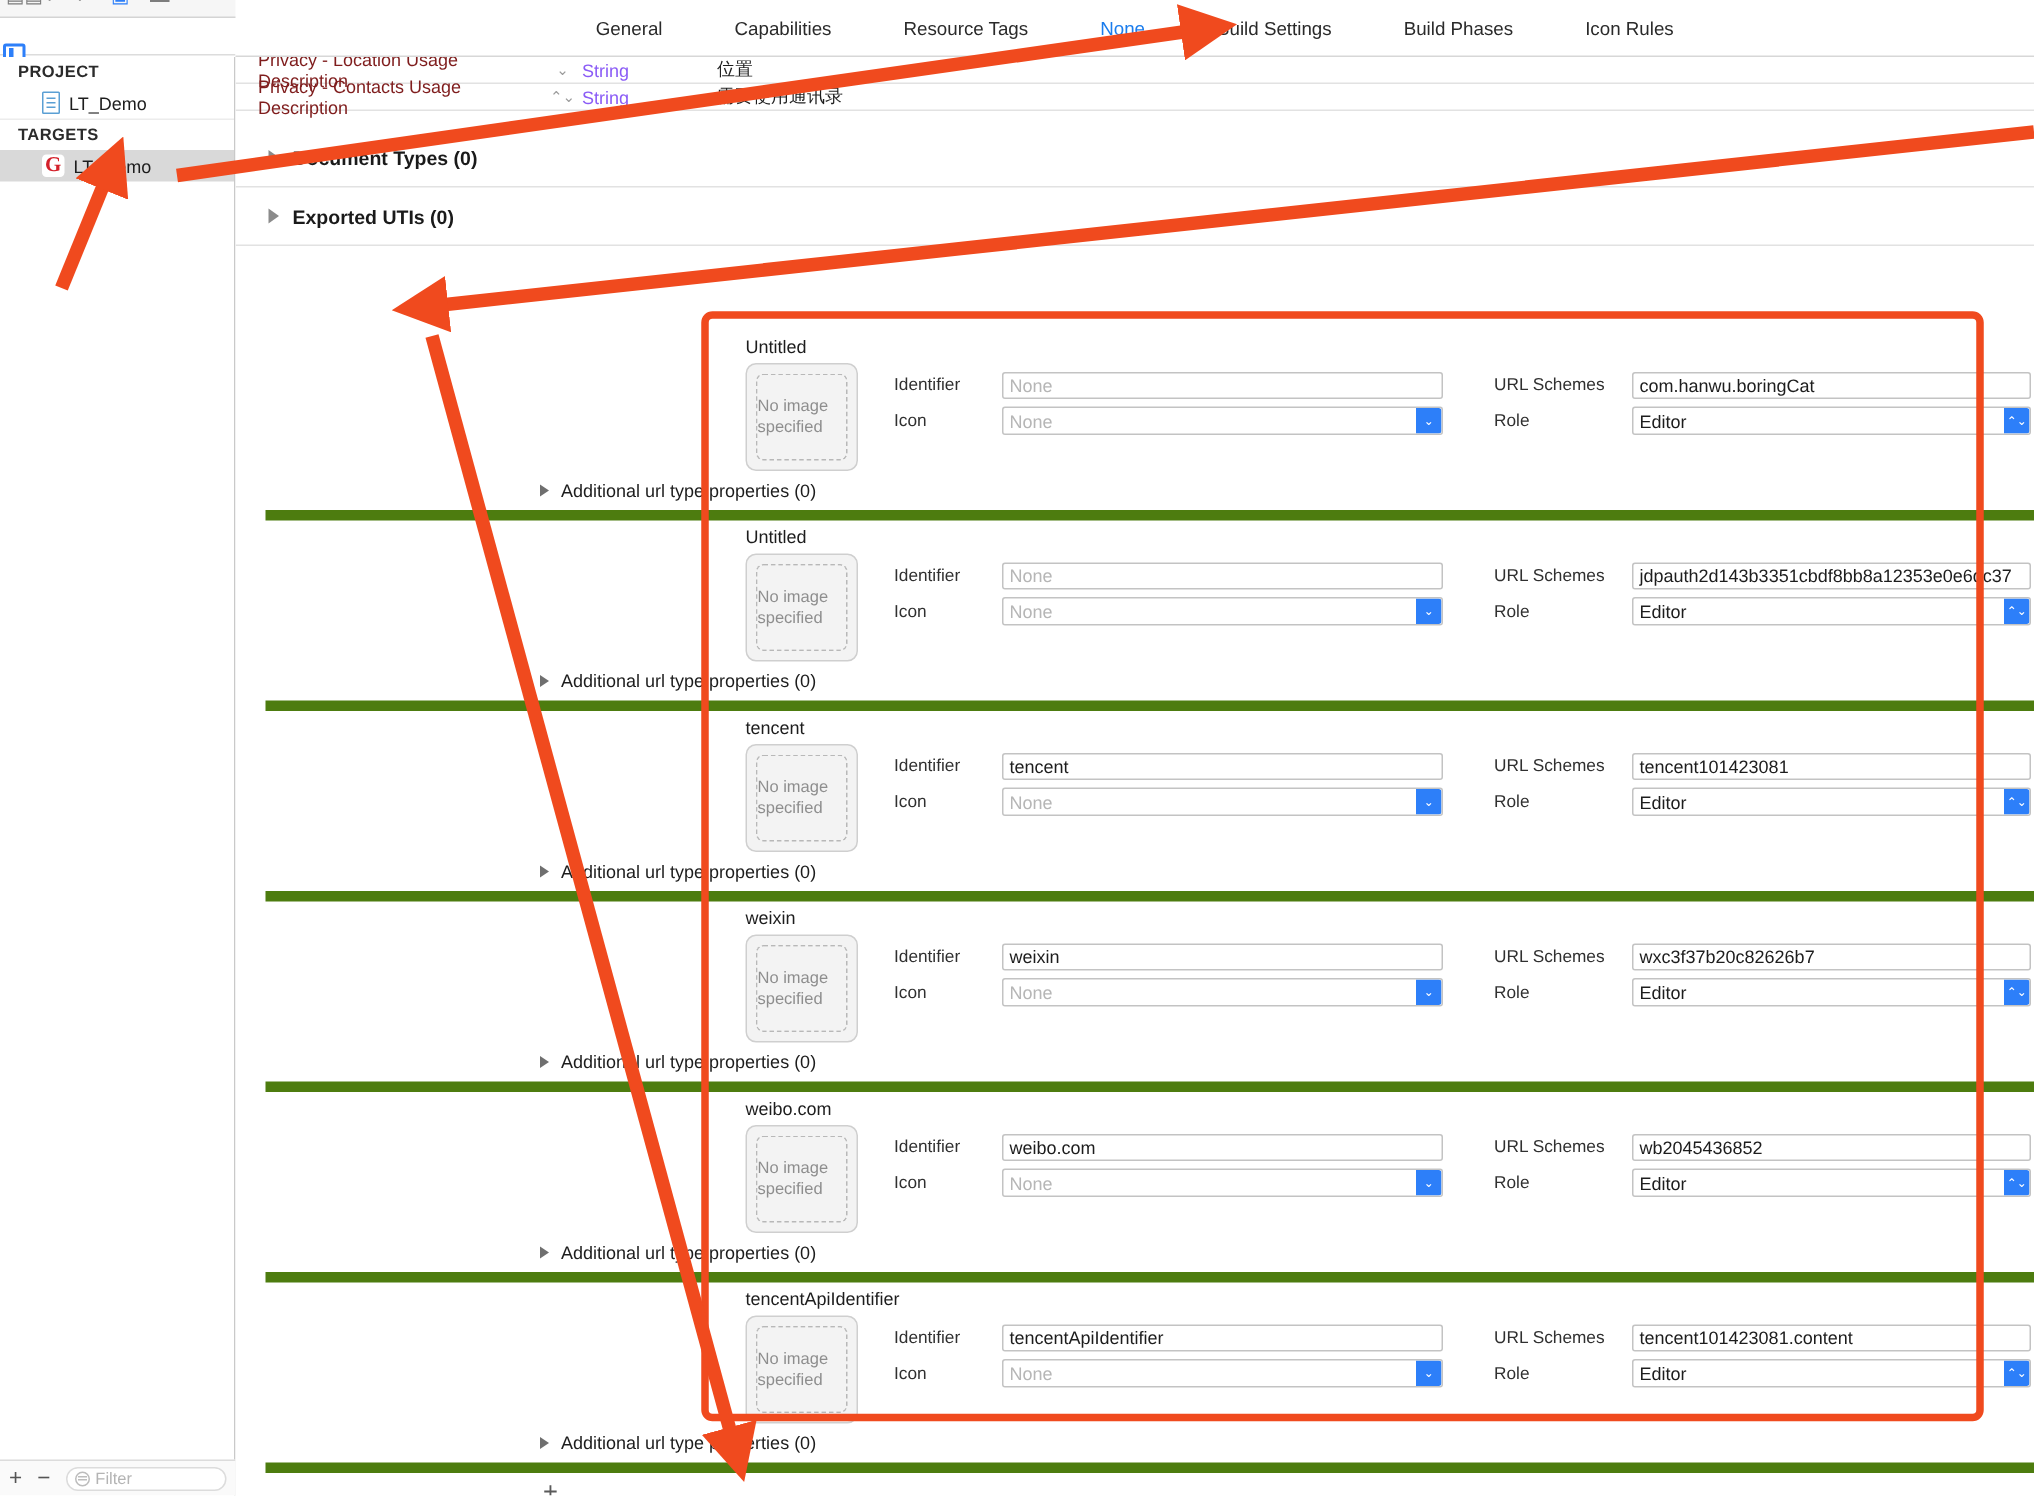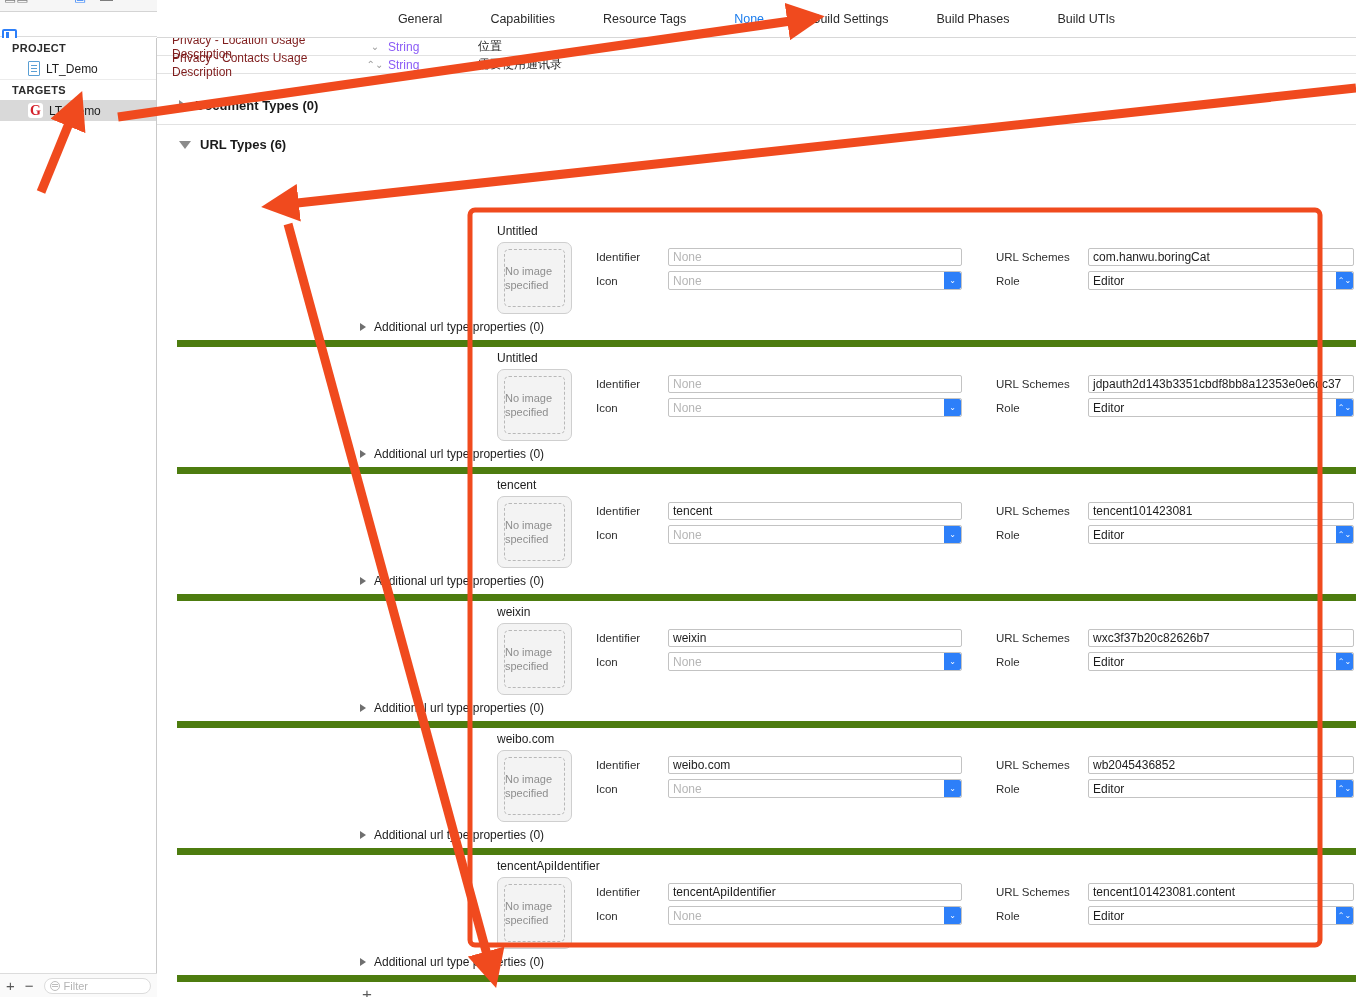--- a/index.html
+++ b/index.html
@@ -215,21 +215,21 @@
   </div>
 </div>
 
 <div id="tabbar">
   <div class="tab">General</div>
   <div class="tab">Capabilities</div>
   <div class="tab">Resource Tags</div>
   <div class="tab active">None</div>
   <div class="tab">Build Settings</div>
   <div class="tab">Build Phases</div>
-  <div class="tab">Build UTIs</div>
+  <div class="tab">Icon Rules</div>
 </div>
 
 <div id="content">
 
   <div class="plist-row">
     <span class="plist-key">Privacy - Location Usage Description</span>
     <span class="plist-stepper">⌄</span>
     <span class="plist-type">String</span>
     <span class="plist-val">位置</span>
   </div>
@@ -239,23 +239,23 @@
     <span class="plist-type">String</span>
     <span class="plist-val">需要使用通讯录</span>
   </div>
 
   <div style="height:12px;"></div>
 
   <div class="sec-row">
     <span class="tri"></span>
     <span class="sec-title">Document Types (0)</span>
   </div>
-  <div class="sec-row" style="border-bottom:none;">
-    <span class="tri open"></span>
-    <span class="sec-title">URL Types (6)</span>
+  <div class="sec-row">
+    <span class="tri"></span>
+    <span class="sec-title">Exported UTIs (0)</span>
   </div>
 
   <div id="urltypes">
 
     <div class="ut-entry">
       <div class="ut-name">Untitled</div>
       <div class="ut-body">
         <div class="noimg">
           <div class="noimg-inner">No image specified</div>
         </div>

